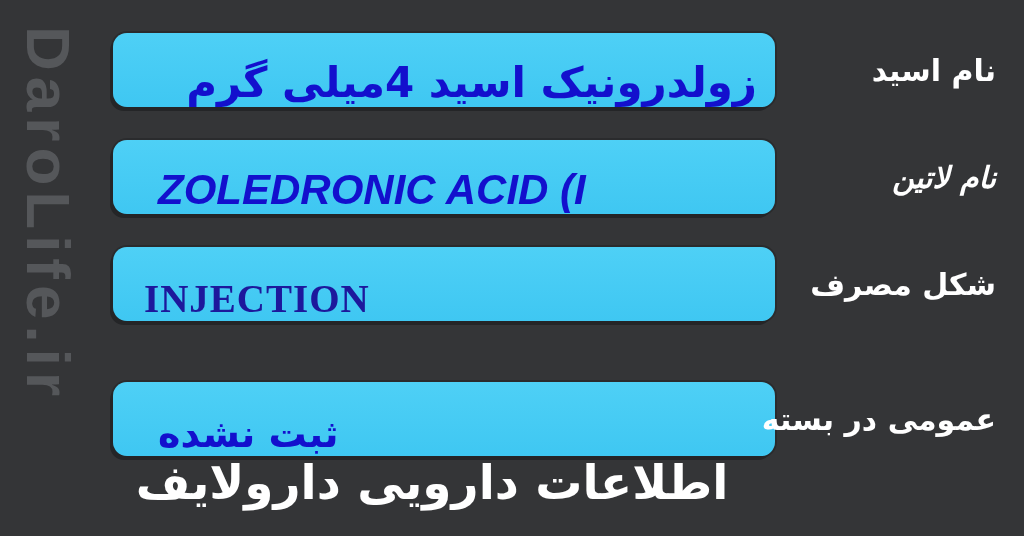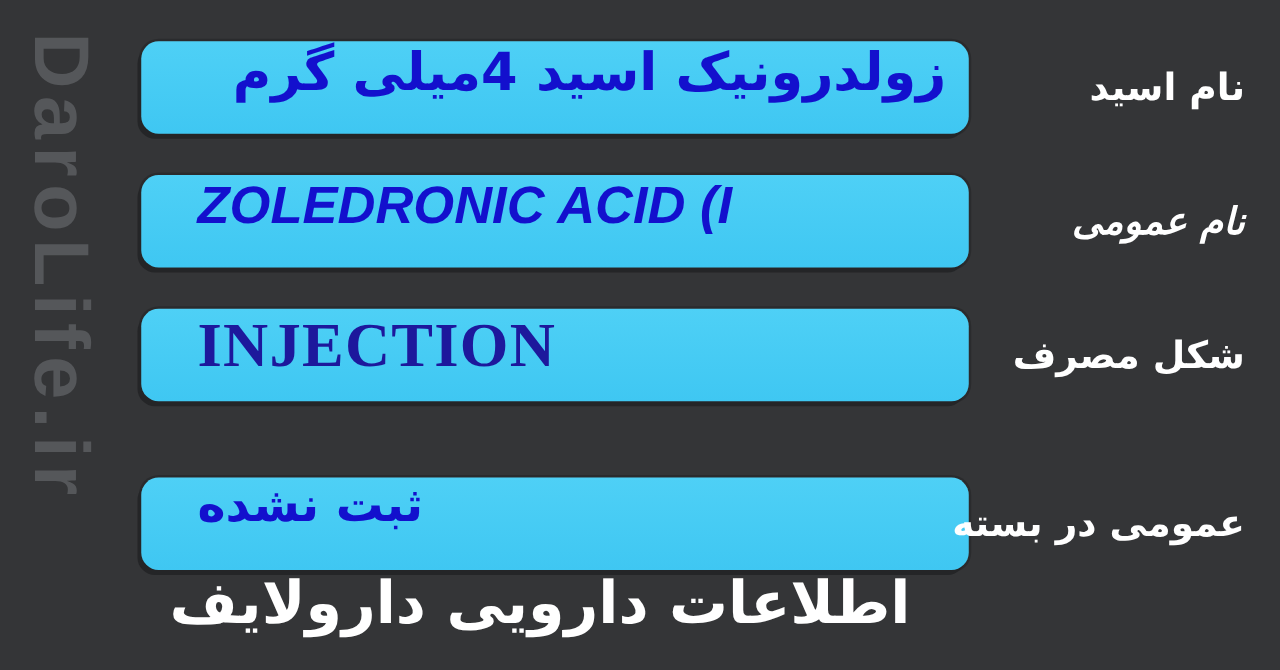--- a/index.html
+++ b/index.html
@@ -46,21 +46,21 @@
   .field{
     position:absolute;
     left:113px;
     top:0;
     width:662px;
     height:74px;
     border-radius:14px;
     background:linear-gradient(180deg, var(--field-bg-top), var(--field-bg));
     box-shadow:-3px 4px 0 0 var(--shadow), 0 0 0 2px rgba(0,0,0,0.18);
     display:flex;
-    align-items:flex-start;
+    align-items:flex-end;
     overflow:hidden;
     white-space:nowrap;
   }
   .field .value{display:block;width:100%;}
   .v-fa-right{
     direction:rtl;
     text-align:right;
     padding-left:14px;
     padding-right:18px;
     font-size:42px;
@@ -72,24 +72,24 @@
     text-align:left;
     padding-left:45px;
     font-family:"Liberation Sans", sans-serif;
     font-weight:700;
     font-size:42px;
     color:var(--field-text);
   }
   .v-serif{
     direction:ltr;
     text-align:left;
-    padding-left:45px;
+    padding-left:31px;
     font-family:"Liberation Serif", serif;
     font-weight:bold;
-    font-size:50px;
+    font-size:39px;
     letter-spacing:1px;
     color:var(--field-text-serif);
   }
   .v-fa-left{
     direction:rtl;
     text-align:left;
     padding-left:45px;
     padding-right:14px;
     font-size:38px;
     font-weight:bold;
@@ -132,21 +132,21 @@
   <div class="field">
     <span class="value v-fa-right">زولدرونیک اسید 4میلی گرم</span>
   </div>
   <div class="label">نام اسید</div>
 </div>
 
 <div class="row row-1">
   <div class="field">
     <span class="value v-latin">ZOLEDRONIC ACID (I</span>
   </div>
-  <div class="label">نام عمومی</div>
+  <div class="label">نام لاتین</div>
 </div>
 
 <div class="row row-2">
   <div class="field">
     <span class="value v-serif">INJECTION</span>
   </div>
   <div class="label">شکل مصرف</div>
 </div>
 
 <div class="row row-3">

